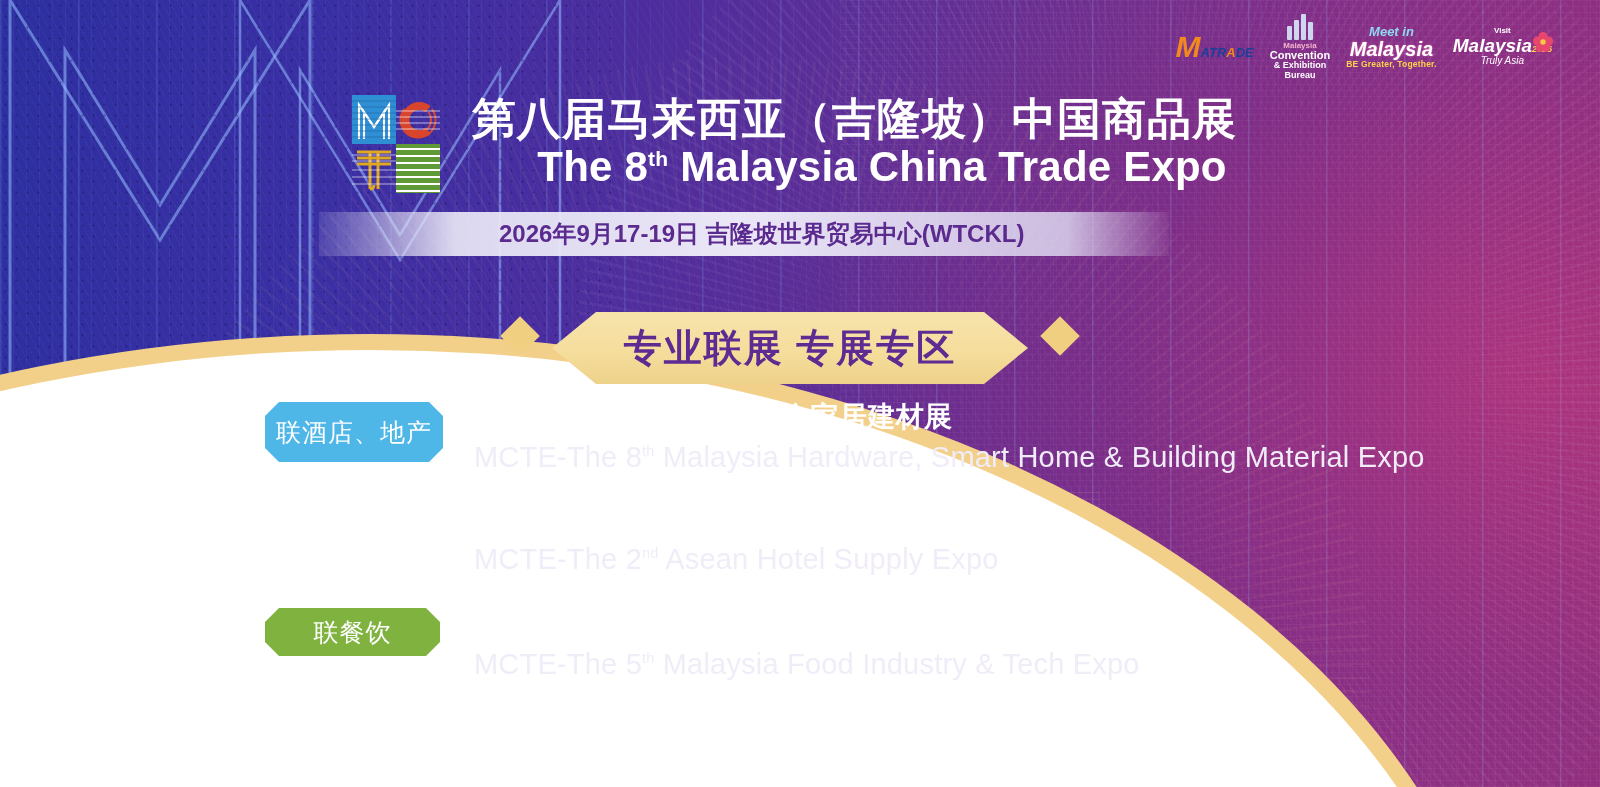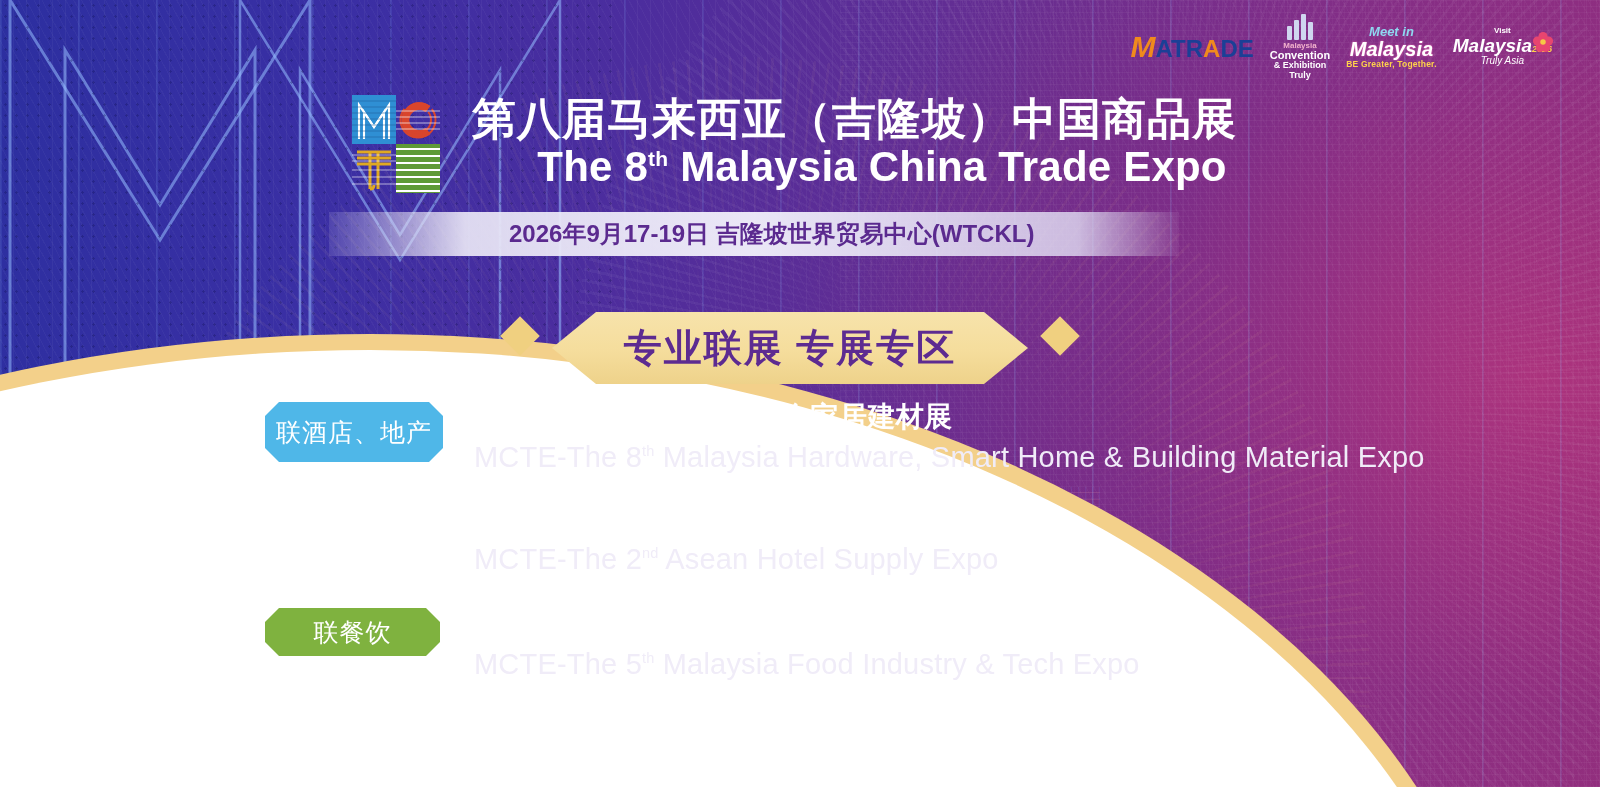--- a/index.html
+++ b/index.html
@@ -83,21 +83,21 @@
     border-radius:50%; background:#f3d08a;
   }
 
   
   .logos{ position:absolute; right:48px; top:14px; display:flex; align-items:center; gap:16px; }
   .logo{ display:flex; align-items:center; }
 
   .matrade{ display:flex; align-items:baseline; gap:2px; }
   .matrade .mark{ font-size:30px; font-weight:bold; font-style:italic; color:#f08a1d;
                   letter-spacing:-2px; line-height:1; }
-  .matrade .txt{ font-size:24px; font-weight:bold; color:#1b3f96; letter-spacing:0px; line-height:1; }
+  .matrade .txt{ font-size:13px; font-weight:bold; color:#1b3f96; letter-spacing:0px; line-height:1;font-style:italic; }
   .matrade .txt .o{ color:#f08a1d; }
 
   .mceb{ display:flex; flex-direction:column; align-items:center; line-height:1.02; }
   .mceb .bars{ display:flex; align-items:flex-end; gap:2px; height:26px; margin-bottom:2px; }
   .mceb .bars i{ display:block; width:5px; background:#cfd6ef; border-radius:1px; }
   .mceb .l1{ font-size:8px; color:#f3b2cd; font-weight:bold; }
   .mceb .l2{ font-size:11px; color:#ffffff; font-weight:bold; }
   .mceb .l3{ font-size:9px; color:#ffffff; font-weight:bold; }
   .mceb .l4{ font-size:9px; color:#ffffff; font-weight:bold; }
 
@@ -128,21 +128,21 @@
   }
   .title-en{
     position:absolute; left:472px; top:145px; width:820px;
     font-size:42px; font-weight:bold; color:#ffffff; letter-spacing:.2px;
     line-height:1.05; white-space:nowrap;text-align:center;
   }
   .title-en sup{ font-size:.5em; vertical-align:super; }
 
   
   .datebar{
-    position:absolute; left:329px; top:212px; width:850px; height:44px;
+    position:absolute; left:319px; top:212px; width:850px; height:44px;
     background:linear-gradient(90deg, rgba(255,255,255,.10) 0%, rgba(233,230,246,.92) 16%,
                rgba(240,238,250,.96) 50%, rgba(226,222,244,.80) 88%, rgba(255,255,255,.05) 100%);
     display:flex; align-items:center;
   }
   .datebar .txt{
     margin-left:180px; font-size:24px; font-weight:bold; color:#5b2a8f; white-space:nowrap;
   }
 
   
   .goldwrap{ position:absolute; left:500px; top:300px; width:580px; height:72px;
@@ -217,21 +217,21 @@
     <div class="logo mceb">
       <span class="bars">
         <i style="height:14px"></i>
           <i style="height:20px"></i>
           <i style="height:26px"></i>
           <i style="height:18px"></i>
       </span>
       <span class="l1">Malaysia</span>
       <span class="l2">Convention</span>
       <span class="l3">&amp; Exhibition</span>
-      <span class="l4">Truly</span>
+      <span class="l4">Bureau</span>
     </div>
 
     <div class="logo mim">
       <span class="r1">Meet in</span>
       <span class="r2">Malaysia</span>
       <span class="r3">BE Greater, Together.</span>
     </div>
 
     <div class="logo vm" style="position:relative">
       <svg class="flower" style="right:-2px;top:4px" viewBox="0 0 24 24">

